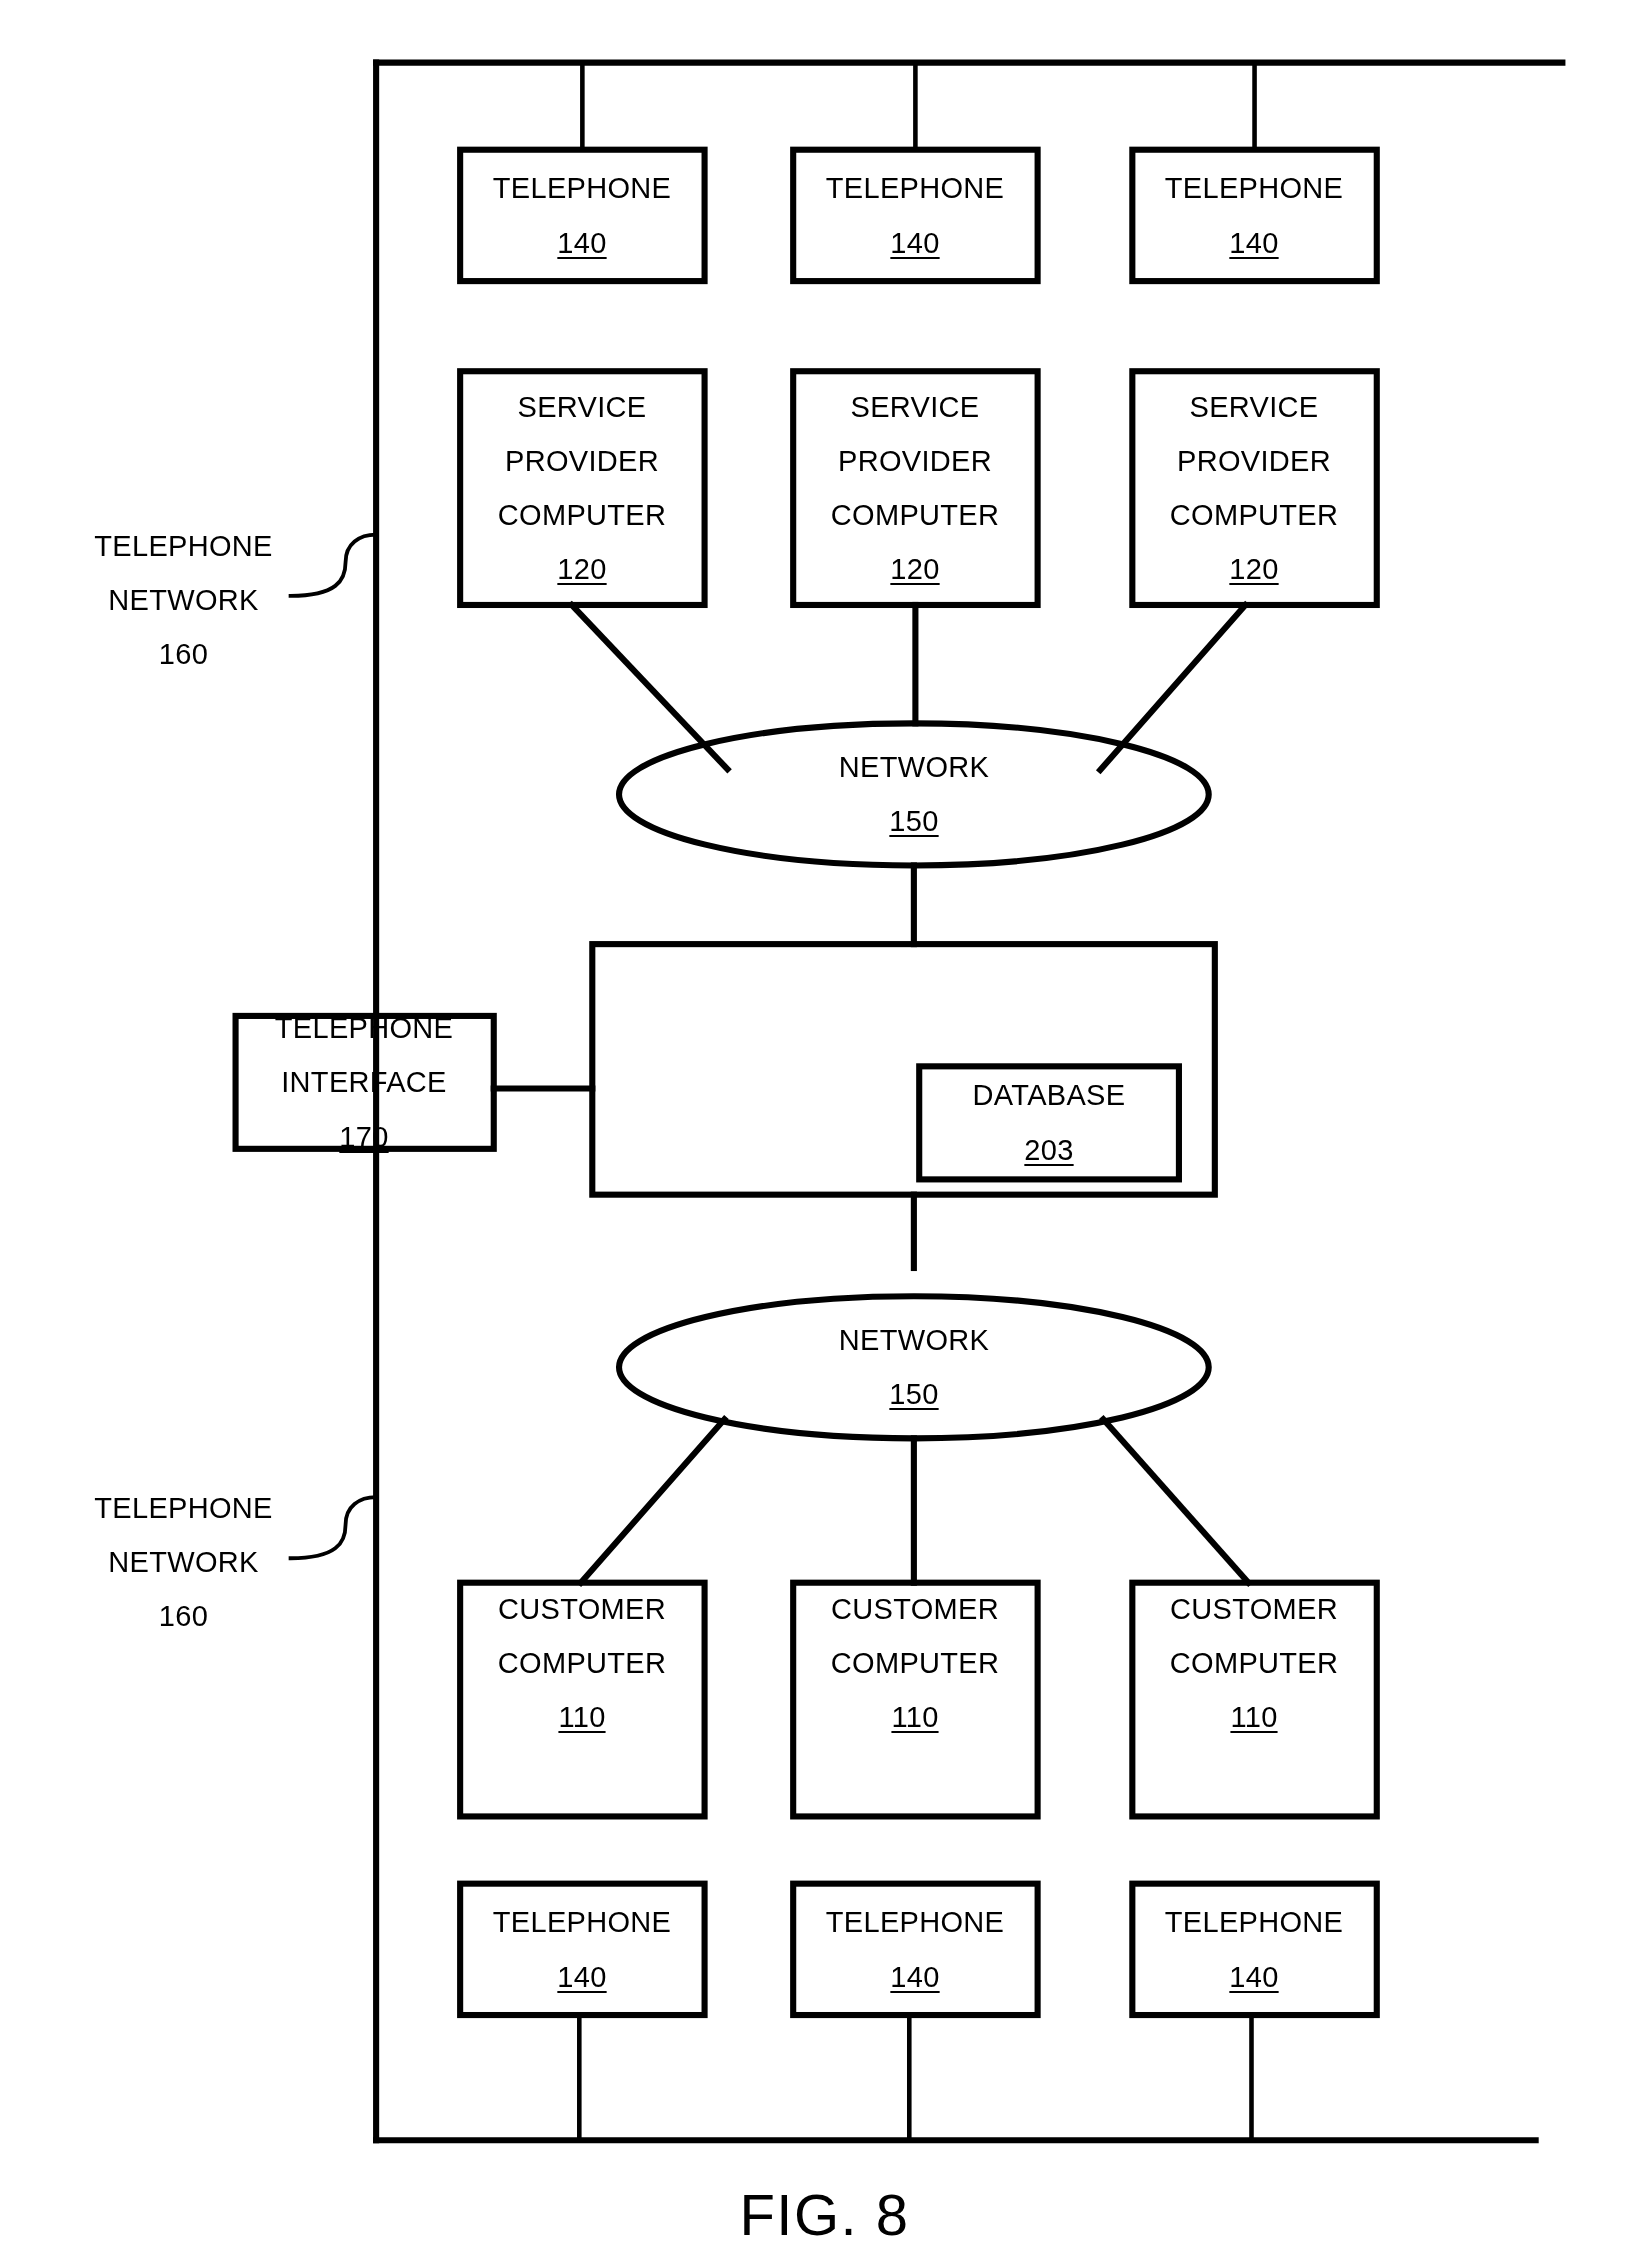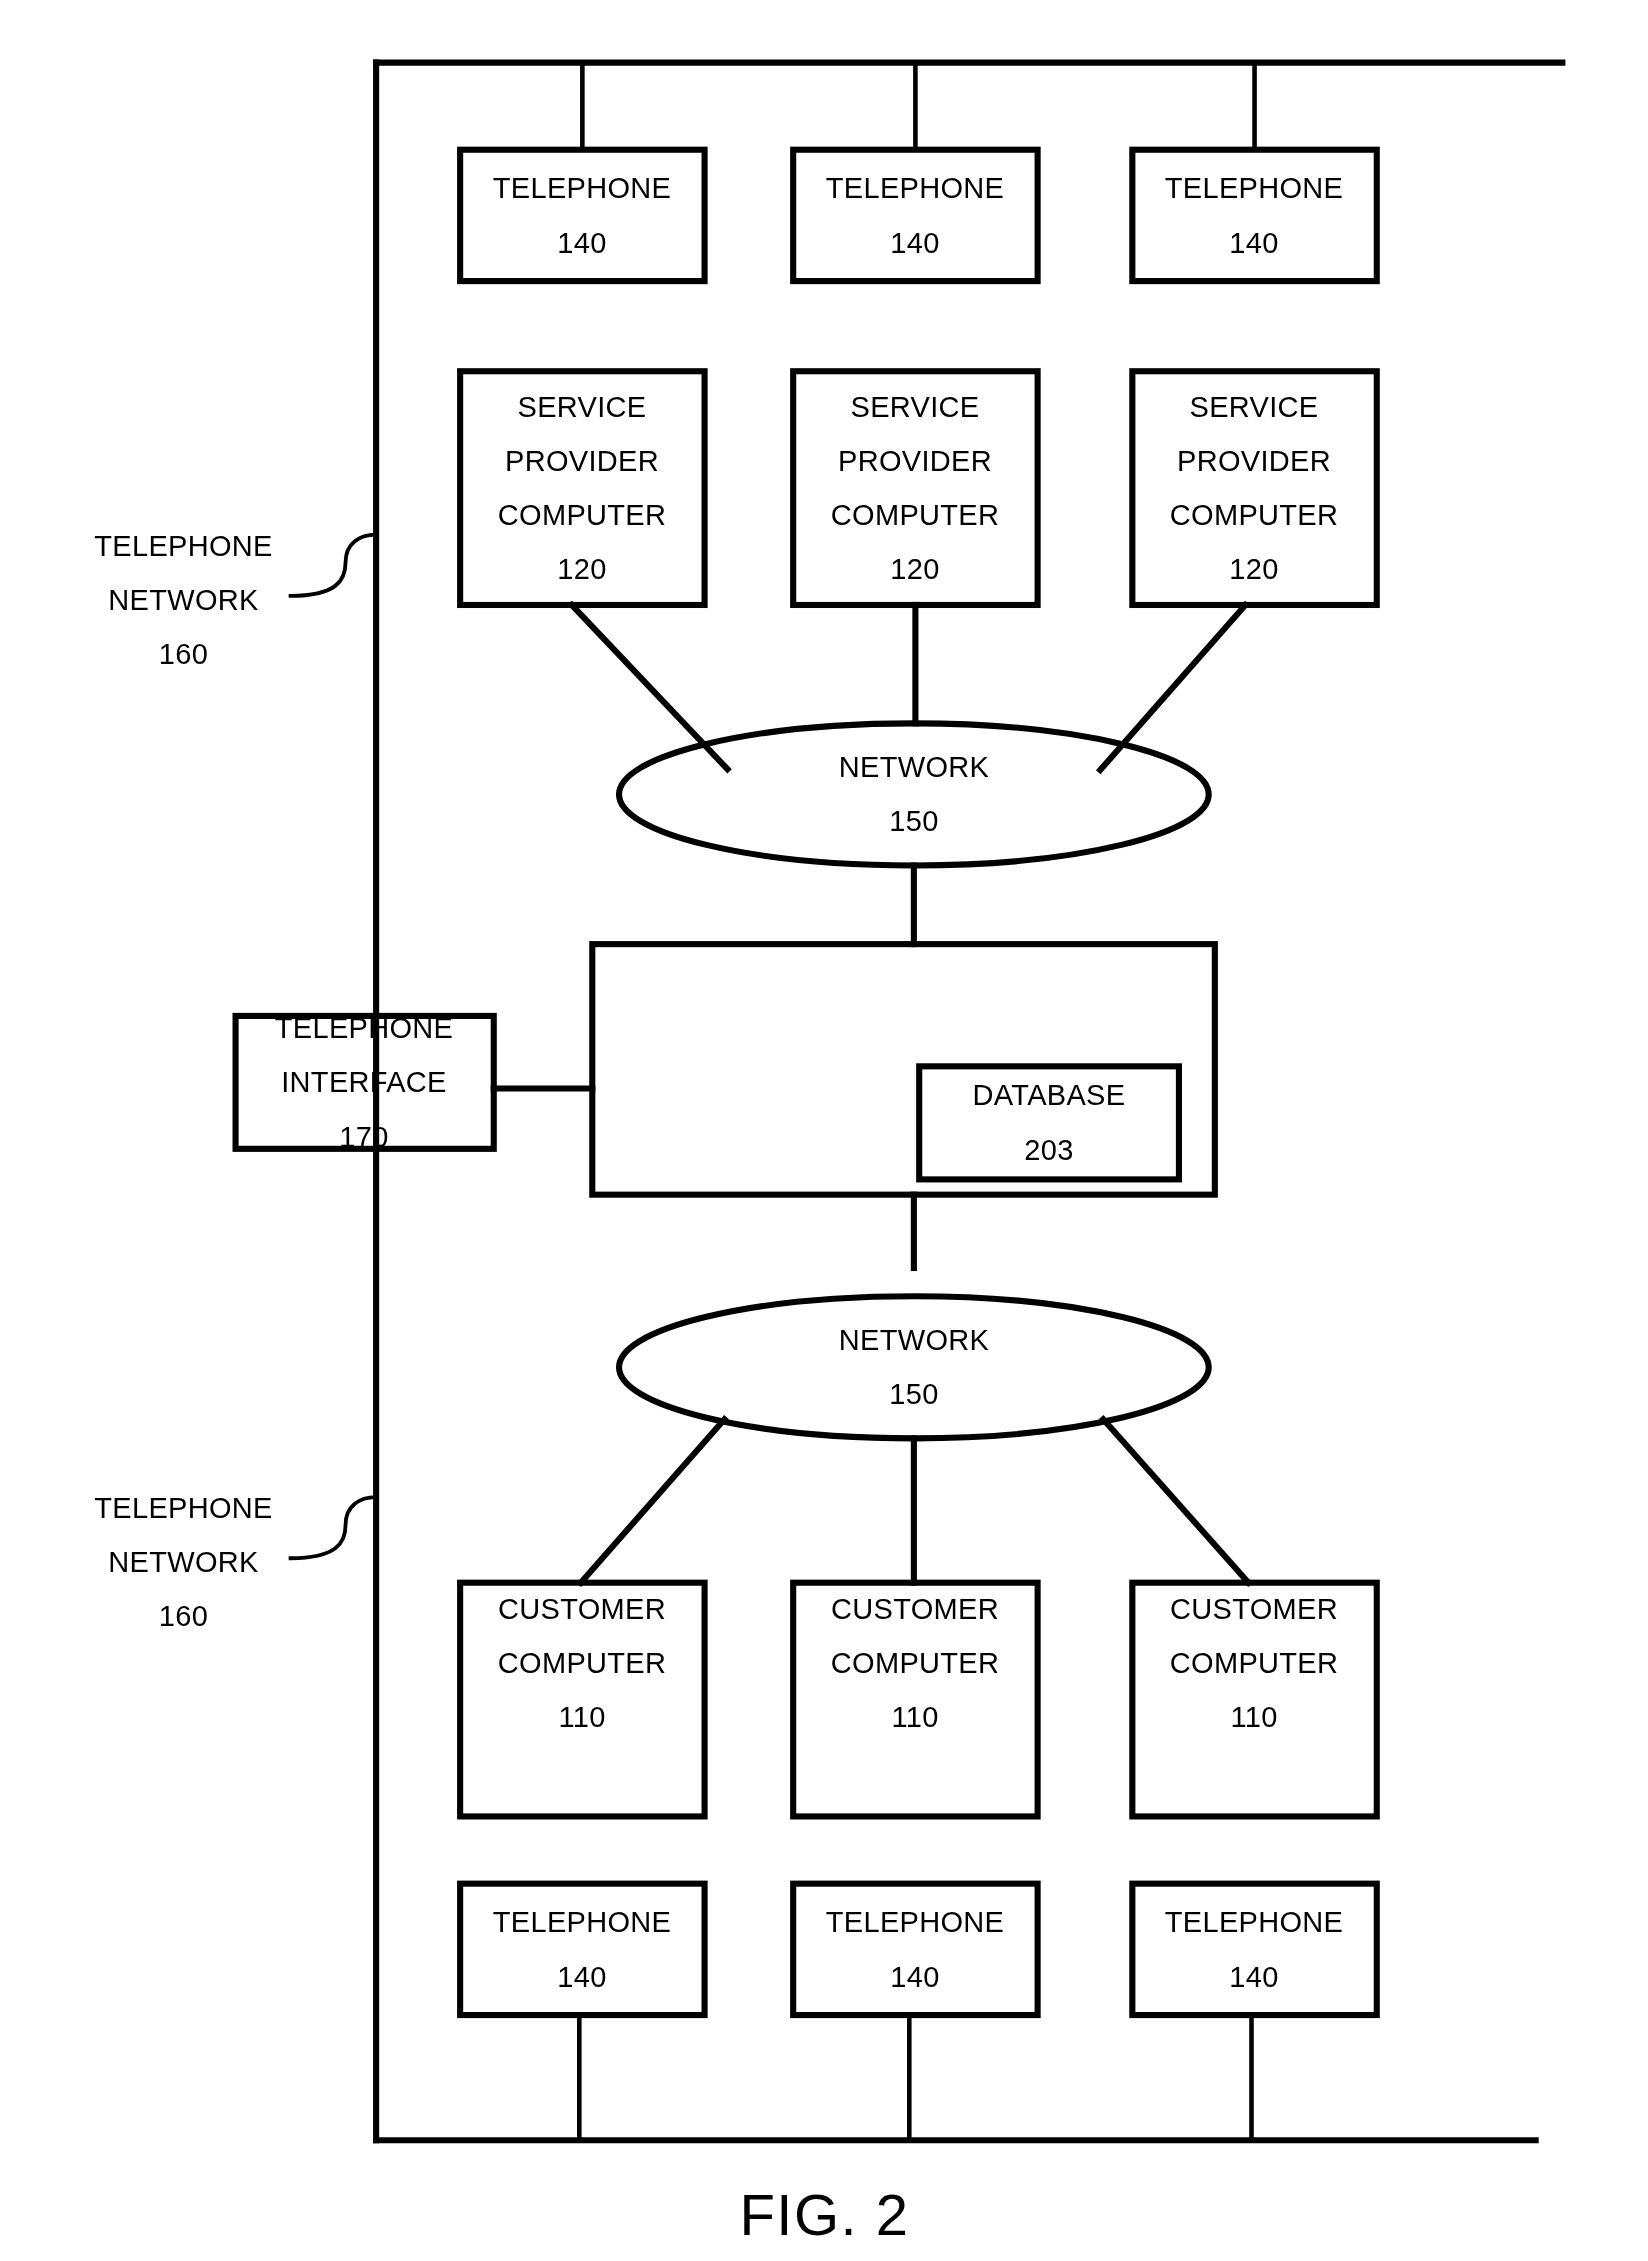--- a/index.html
+++ b/index.html
@@ -38,20 +38,21 @@
     letter-spacing: 0.3px;
     pointer-events: none;
     font-family: "Liberation Sans", sans-serif;
     gap: 20px;
   }
   .node-label .ln {
     display: block;
     white-space: nowrap;
   }
   .ref {
+    text-decoration: underline;
     text-underline-offset: 3.8px;
     text-decoration-thickness: 2.3px;
   }
   
   .t-box  { font-size: 29px; }
   .t-spc  { font-size: 29px; }
   .t-net  { font-size: 29px; }
   .t-ctrl { font-size: 29px; }
   .t-db   { font-size: 29px; }
   .t-tif  { font-size: 29px; }
@@ -225,16 +226,16 @@
   </div>
   <div class="node-label t-box" style="left:793px; top:1884px; width:244px; height:131px;">
     <span class="ln">TELEPHONE</span>
     <span class="ln ref">140</span>
   </div>
   <div class="node-label t-box" style="left:1132px; top:1884px; width:244px; height:131px;">
     <span class="ln">TELEPHONE</span>
     <span class="ln ref">140</span>
   </div>
 
-  <div class="fig-caption" style="top:2181px;">FIG. 2</div>
+  <div class="fig-caption" style="top:2181px;">FIG. 8</div>
 
 </div>
 
 
 </body></html>

